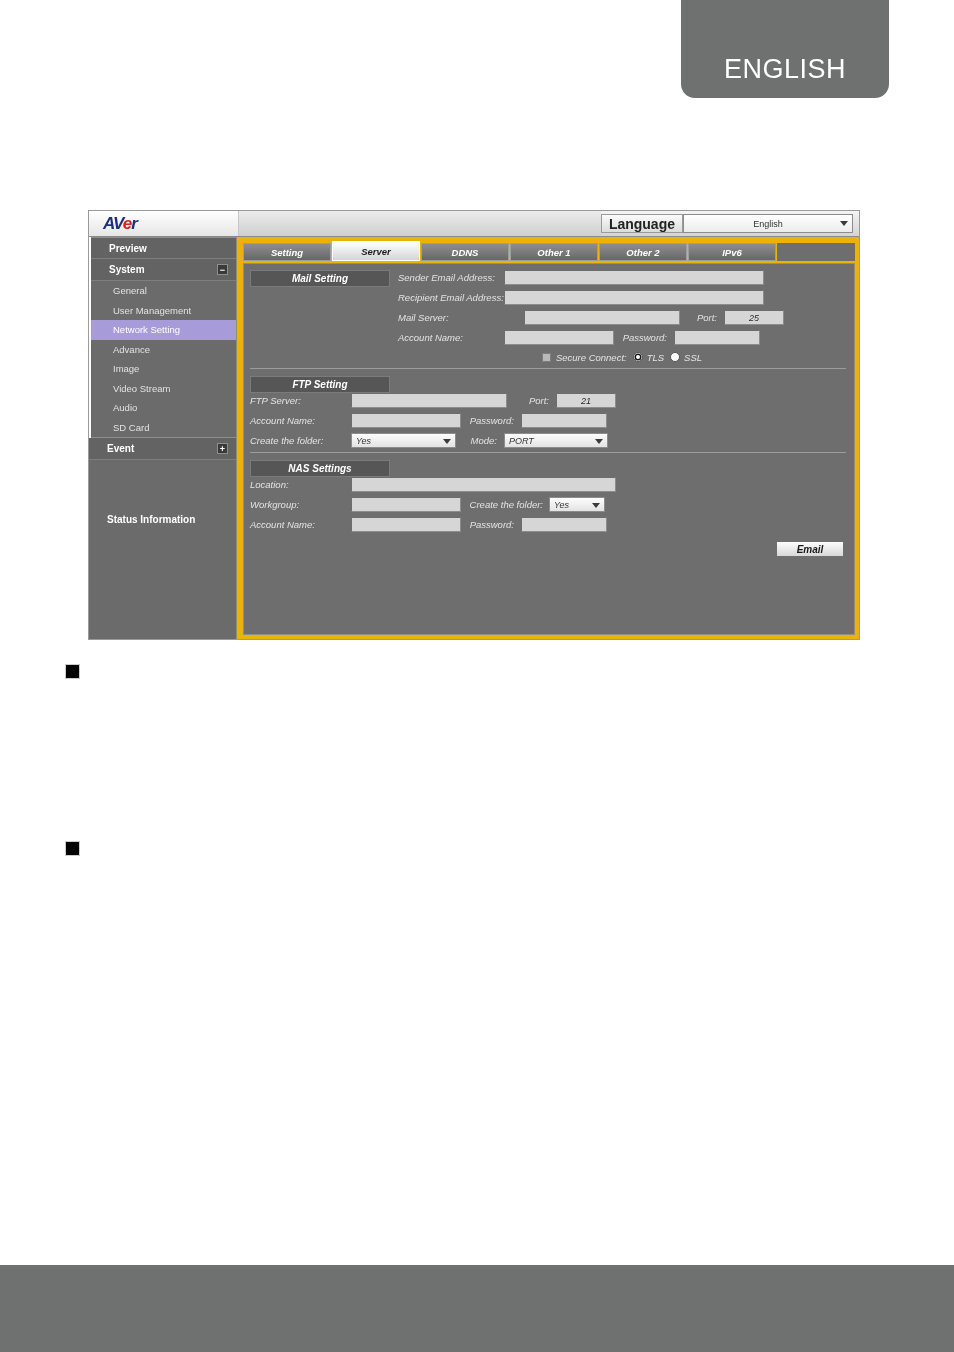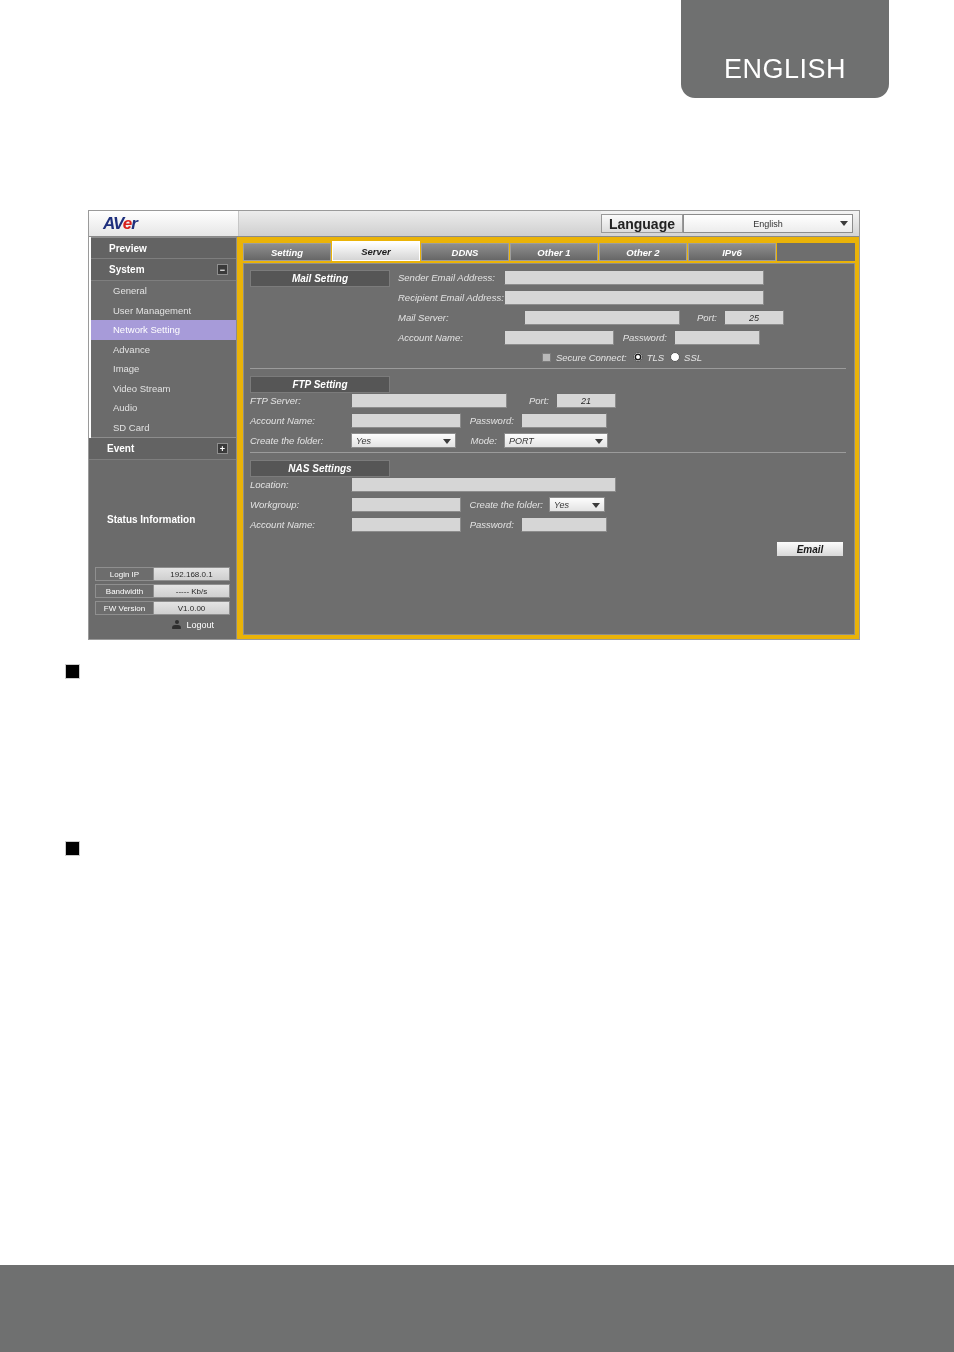--- a/index.html
+++ b/index.html
@@ -299,38 +299,20 @@
       <div class="nav-group-head">
         <span>Event</span>
         <span class="exp-icon">+</span>
       </div>
       <div class="nav-plain">
         <span>Status Information</span>
       </div>
 
       <div class="sidebar-spacer"></div>
 
-      <div class="status-block">
-        <div class="status-row">
-          <div class="status-key">Login IP</div>
-          <div class="status-val">192.168.0.1</div>
-        </div>
-        <div class="status-row">
-          <div class="status-key">Bandwidth</div>
-          <div class="status-val">----- Kb/s</div>
-        </div>
-        <div class="status-row">
-          <div class="status-key">FW Version</div>
-          <div class="status-val">V1.0.00</div>
-        </div>
-        <div class="logout-row">
-          <span class="person-icon"></span>
-          <span>Logout</span>
-        </div>
-      </div>
     </div>
 
     <div class="main">
 
       <div class="tabs">
         <div class="tab">
             <span>Setting</span>
           </div>
         <div class="tab active">
             <span>Server</span>

